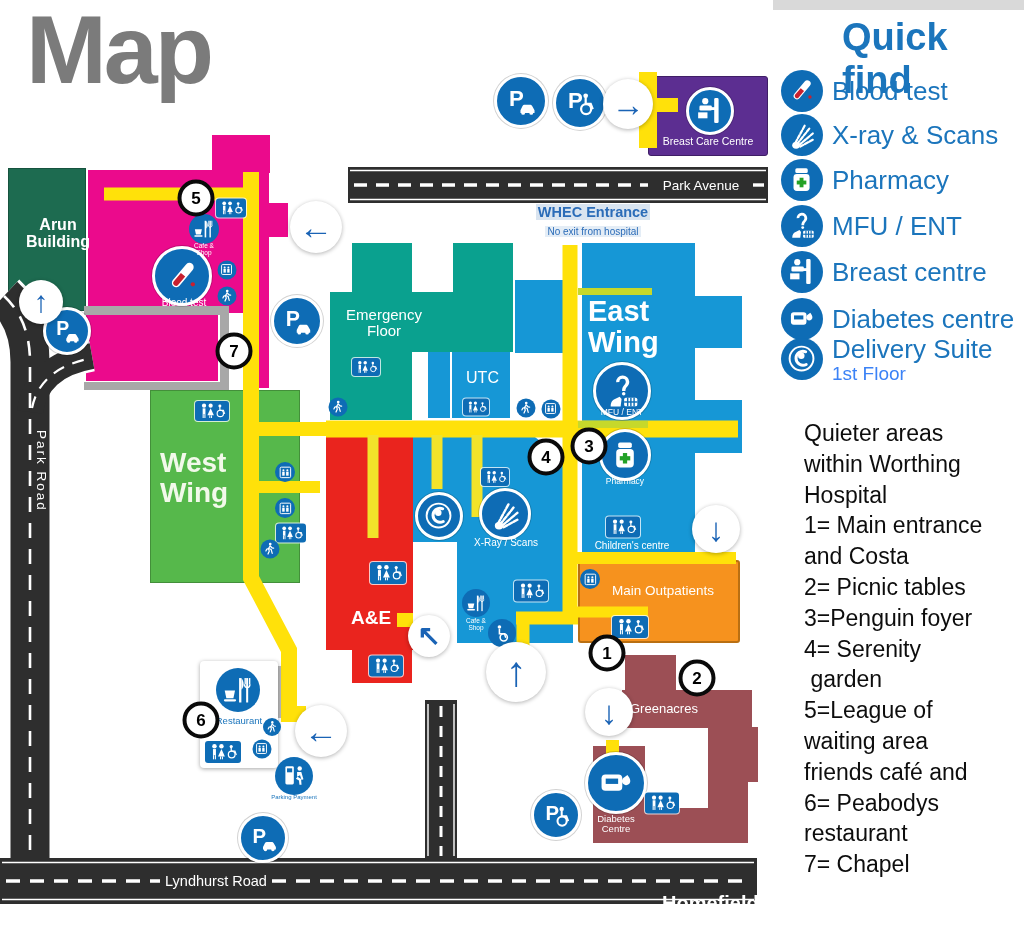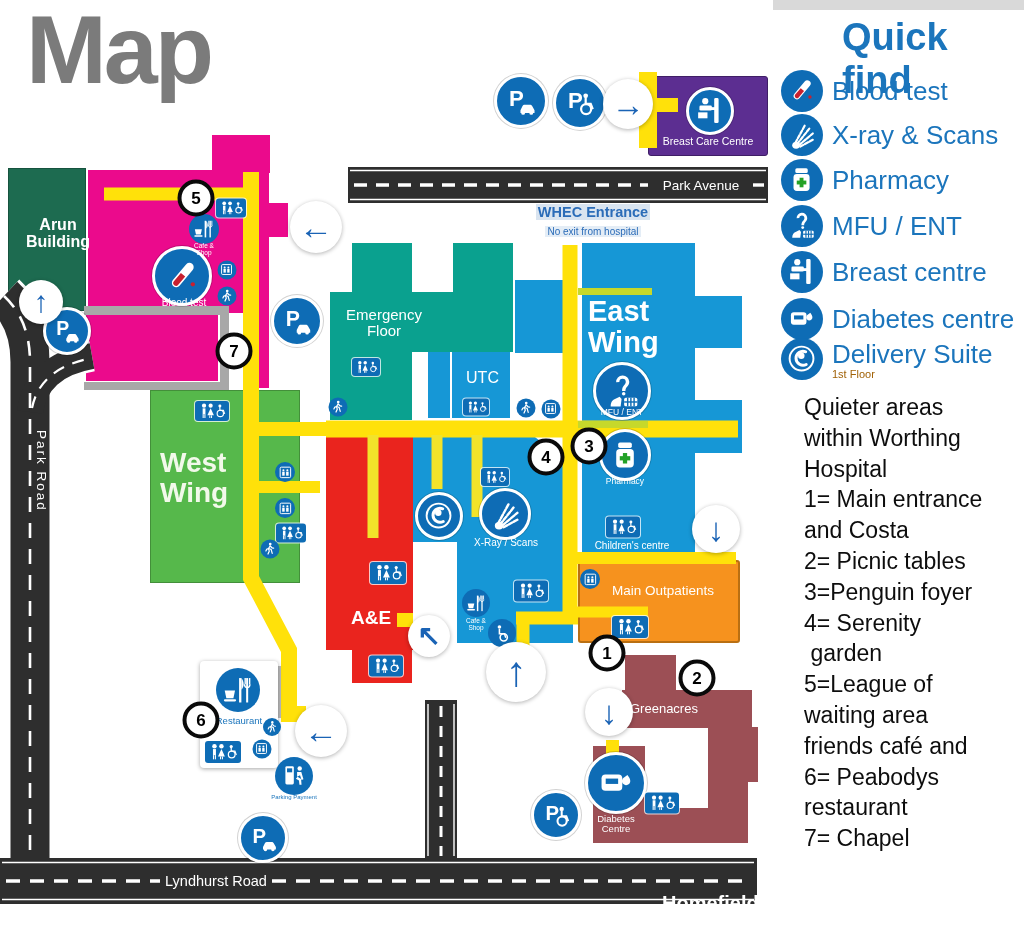--- a/index.html
+++ b/index.html
@@ -27,22 +27,22 @@
   #map-title{position:absolute;left:26px;top:-6px;font-size:97px;font-weight:800;color:#7b7b7b;
       letter-spacing:-3px;z-index:9;}
   #qf{position:absolute;left:773px;top:0;width:251px;height:943px;z-index:40;}
   #qf .topbar{position:absolute;left:0;top:0;width:251px;height:10px;background:#d9d9d9;}
   #qf .title{position:absolute;left:24px;top:16px;font-size:38px;font-weight:bold;color:#1B75BC;margin-left:45px;}
   .qf-row{position:absolute;left:8px;display:flex;align-items:center;gap:9px;height:46px;}
   .qf-ic{width:42px;height:42px;background:#0E6CB5;border-radius:50%;flex:0 0 auto;
       display:flex;align-items:center;justify-content:center;}
   .qf-ic svg{width:74%;height:74%;}
   .qf-lb{font-size:26px;color:#1B75BC;white-space:nowrap;}
-  .qf-sub{font-size:11px;color:#a16207;margin-top:-2px;}
-  #quieter{position:absolute;left:804px;top:392px;width:218px;font-size:23px;line-height:30.8px;
+  .qf-sub{font-size:19px;color:#3b82f6;margin-top:-2px;}
+  #quieter{position:absolute;left:804px;top:418px;width:218px;font-size:23px;line-height:30.8px;
       color:#0d0d0d;white-space:pre;z-index:40;}
   #whec{position:absolute;left:532px;top:203px;width:122px;text-align:center;z-index:22;}
   #whec .t1{font-size:14.5px;font-weight:bold;color:#2b6cb8;background:#d9e4f0;display:inline-block;padding:0 2px;}
   #whec .t2{font-size:10px;color:#2b6cb8;background:#e4edf6;display:inline-block;padding:0 2px;}
   .grayc{position:absolute;background:#a8a8a8;z-index:4;}
   #restbox{position:absolute;left:200px;top:661px;width:78px;height:107px;background:#fff;border-radius:4px;
       box-shadow:0 1px 4px rgba(0,0,0,.35);z-index:10;}
 </style>
 </head>
 <body>

